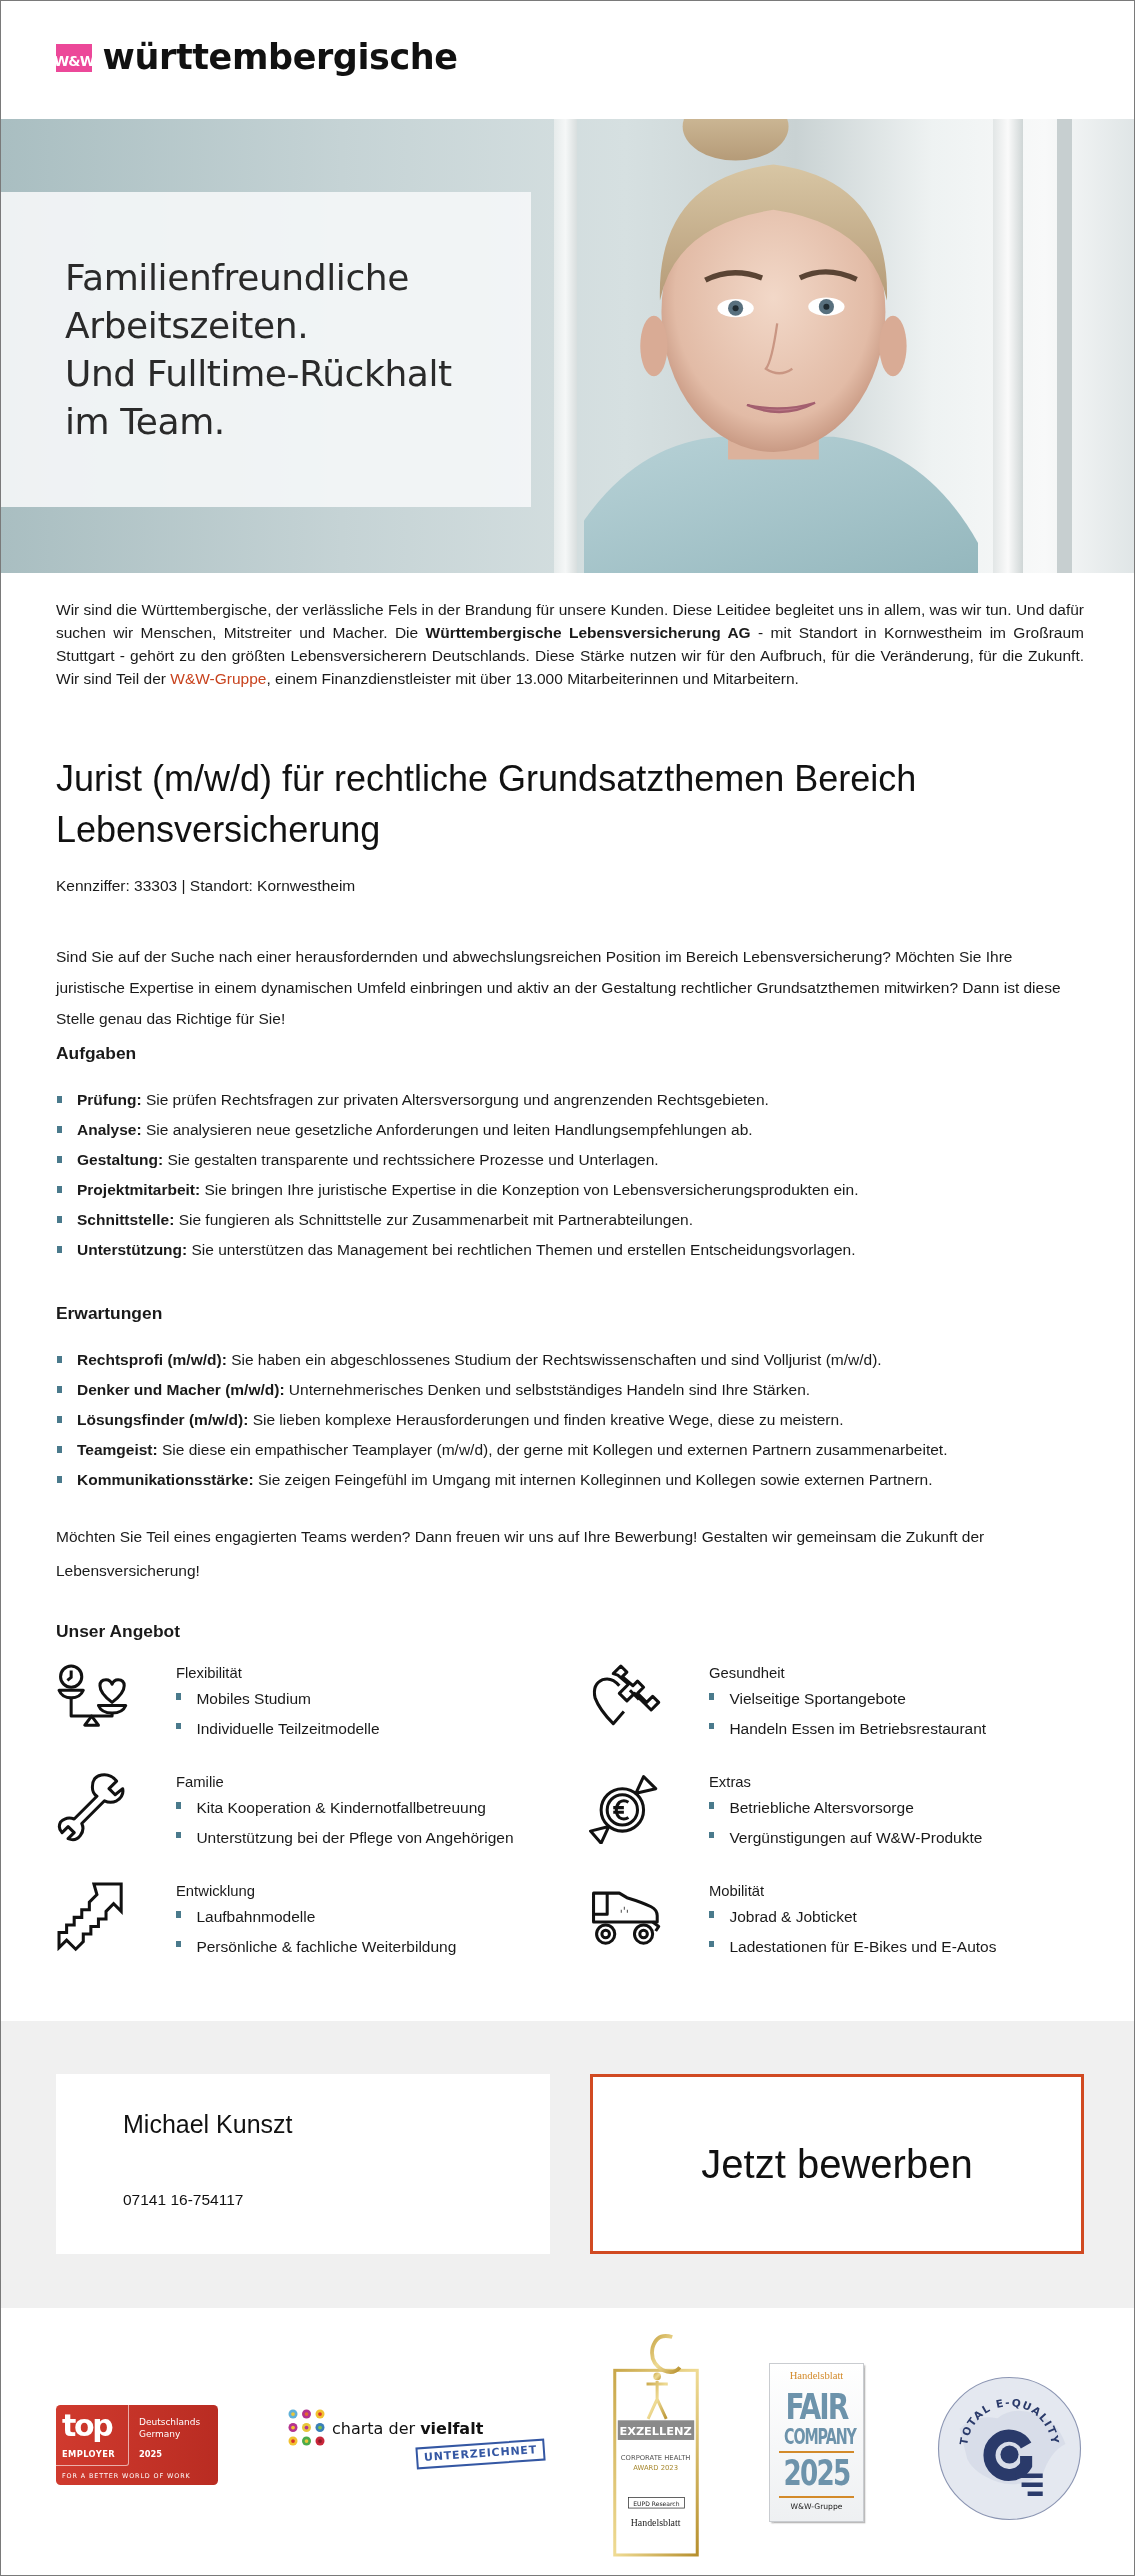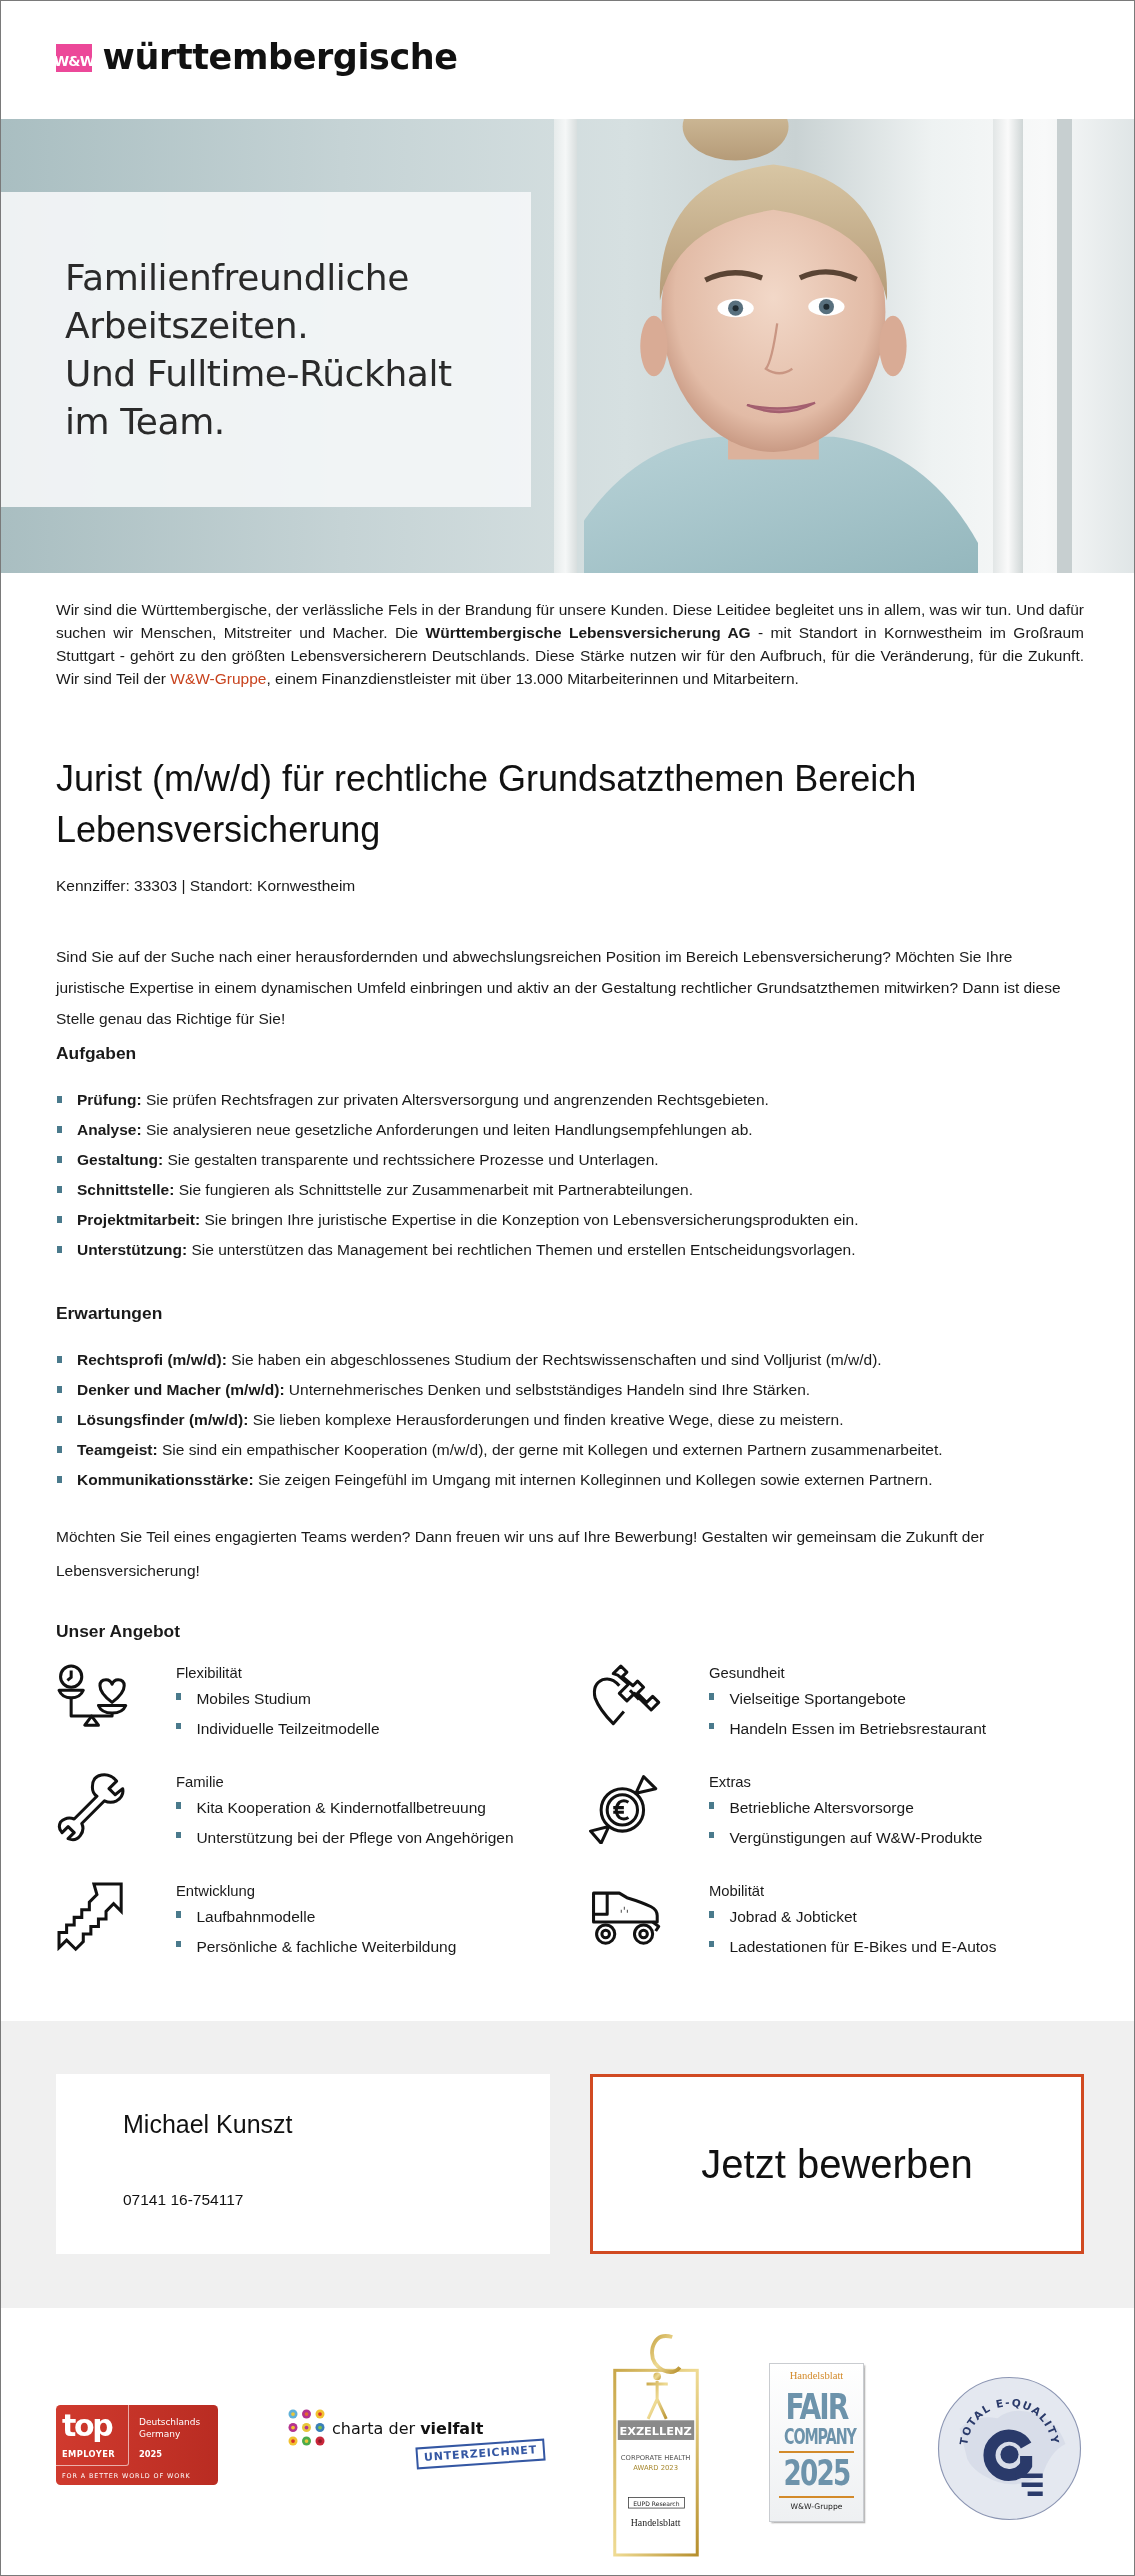--- a/index.html
+++ b/index.html
@@ -206,31 +206,31 @@
 
 <h1 class="job-title">Jurist (m/w/d) für rechtliche Grundsatzthemen Bereich Lebensversicherung</h1>
 <div class="job-meta">Kennziffer: 33303 | Standort: Kornwestheim</div>
 <p class="lead">Sind Sie auf der Suche nach einer herausfordernden und abwechslungsreichen Position im Bereich Lebensversicherung? Möchten Sie Ihre juristische Expertise in einem dynamischen Umfeld einbringen und aktiv an der Gestaltung rechtlicher Grundsatzthemen mitwirken? Dann ist diese Stelle genau das Richtige für Sie!</p>
 
 <h2 class="section-title" style="top:1042px;">Aufgaben</h2>
 <ul class="bullet-list" style="top:1084px;">
   <li><span class="sq"></span><b>Prüfung:</b><span> Sie prüfen Rechtsfragen zur privaten Altersversorgung und angrenzenden Rechtsgebieten.</span></li>
   <li><span class="sq"></span><b>Analyse:</b><span> Sie analysieren neue gesetzliche Anforderungen und leiten Handlungsempfehlungen ab.</span></li>
   <li><span class="sq"></span><b>Gestaltung:</b><span> Sie gestalten transparente und rechtssichere Prozesse und Unterlagen.</span></li>
+  <li><span class="sq"></span><b>Projektmitarbeit:</b><span> Sie bringen Ihre juristische Expertise in die Konzeption von Lebensversicherungsprodukten ein.</span></li>
   <li><span class="sq"></span><b>Schnittstelle:</b><span> Sie fungieren als Schnittstelle zur Zusammenarbeit mit Partnerabteilungen.</span></li>
-  <li><span class="sq"></span><b>Projektmitarbeit:</b><span> Sie bringen Ihre juristische Expertise in die Konzeption von Lebensversicherungsprodukten ein.</span></li>
   <li><span class="sq"></span><b>Unterstützung:</b><span> Sie unterstützen das Management bei rechtlichen Themen und erstellen Entscheidungsvorlagen.</span></li>
 </ul>
 
 <h2 class="section-title" style="top:1302px;">Erwartungen</h2>
 <ul class="bullet-list" style="top:1344px;">
   <li><span class="sq"></span><b>Rechtsprofi (m/w/d):</b><span> Sie haben ein abgeschlossenes Studium der Rechtswissenschaften und sind Volljurist (m/w/d).</span></li>
   <li><span class="sq"></span><b>Denker und Macher (m/w/d):</b><span> Unternehmerisches Denken und selbstständiges Handeln sind Ihre Stärken.</span></li>
   <li><span class="sq"></span><b>Lösungsfinder (m/w/d):</b><span> Sie lieben komplexe Herausforderungen und finden kreative Wege, diese zu meistern.</span></li>
-  <li><span class="sq"></span><b>Teamgeist:</b><span> Sie sind ein empathischer Kooperation (m/w/d), der gerne mit Kollegen und externen Partnern zusammenarbeitet.</span></li>
+  <li><span class="sq"></span><b>Teamgeist:</b><span> Sie diese ein empathischer Teamplayer (m/w/d), der gerne mit Kollegen und externen Partnern zusammenarbeitet.</span></li>
   <li><span class="sq"></span><b>Kommunikationsstärke:</b><span> Sie zeigen Feingefühl im Umgang mit internen Kolleginnen und Kollegen sowie externen Partnern.</span></li>
 </ul>
 
 <p class="closing">Möchten Sie Teil eines engagierten Teams werden? Dann freuen wir uns auf Ihre Bewerbung! Gestalten wir gemeinsam die Zukunft der Lebensversicherung!</p>
 
 <h2 class="offer-title">Unser Angebot</h2>
 
 <div class="offer" style="left:55px; top:1662px;">
   <svg class="icon" viewBox="0 0 95 95" fill="none" stroke="#111" stroke-width="4" stroke-linejoin="round">
     <circle cx="20" cy="18" r="14"></circle>

